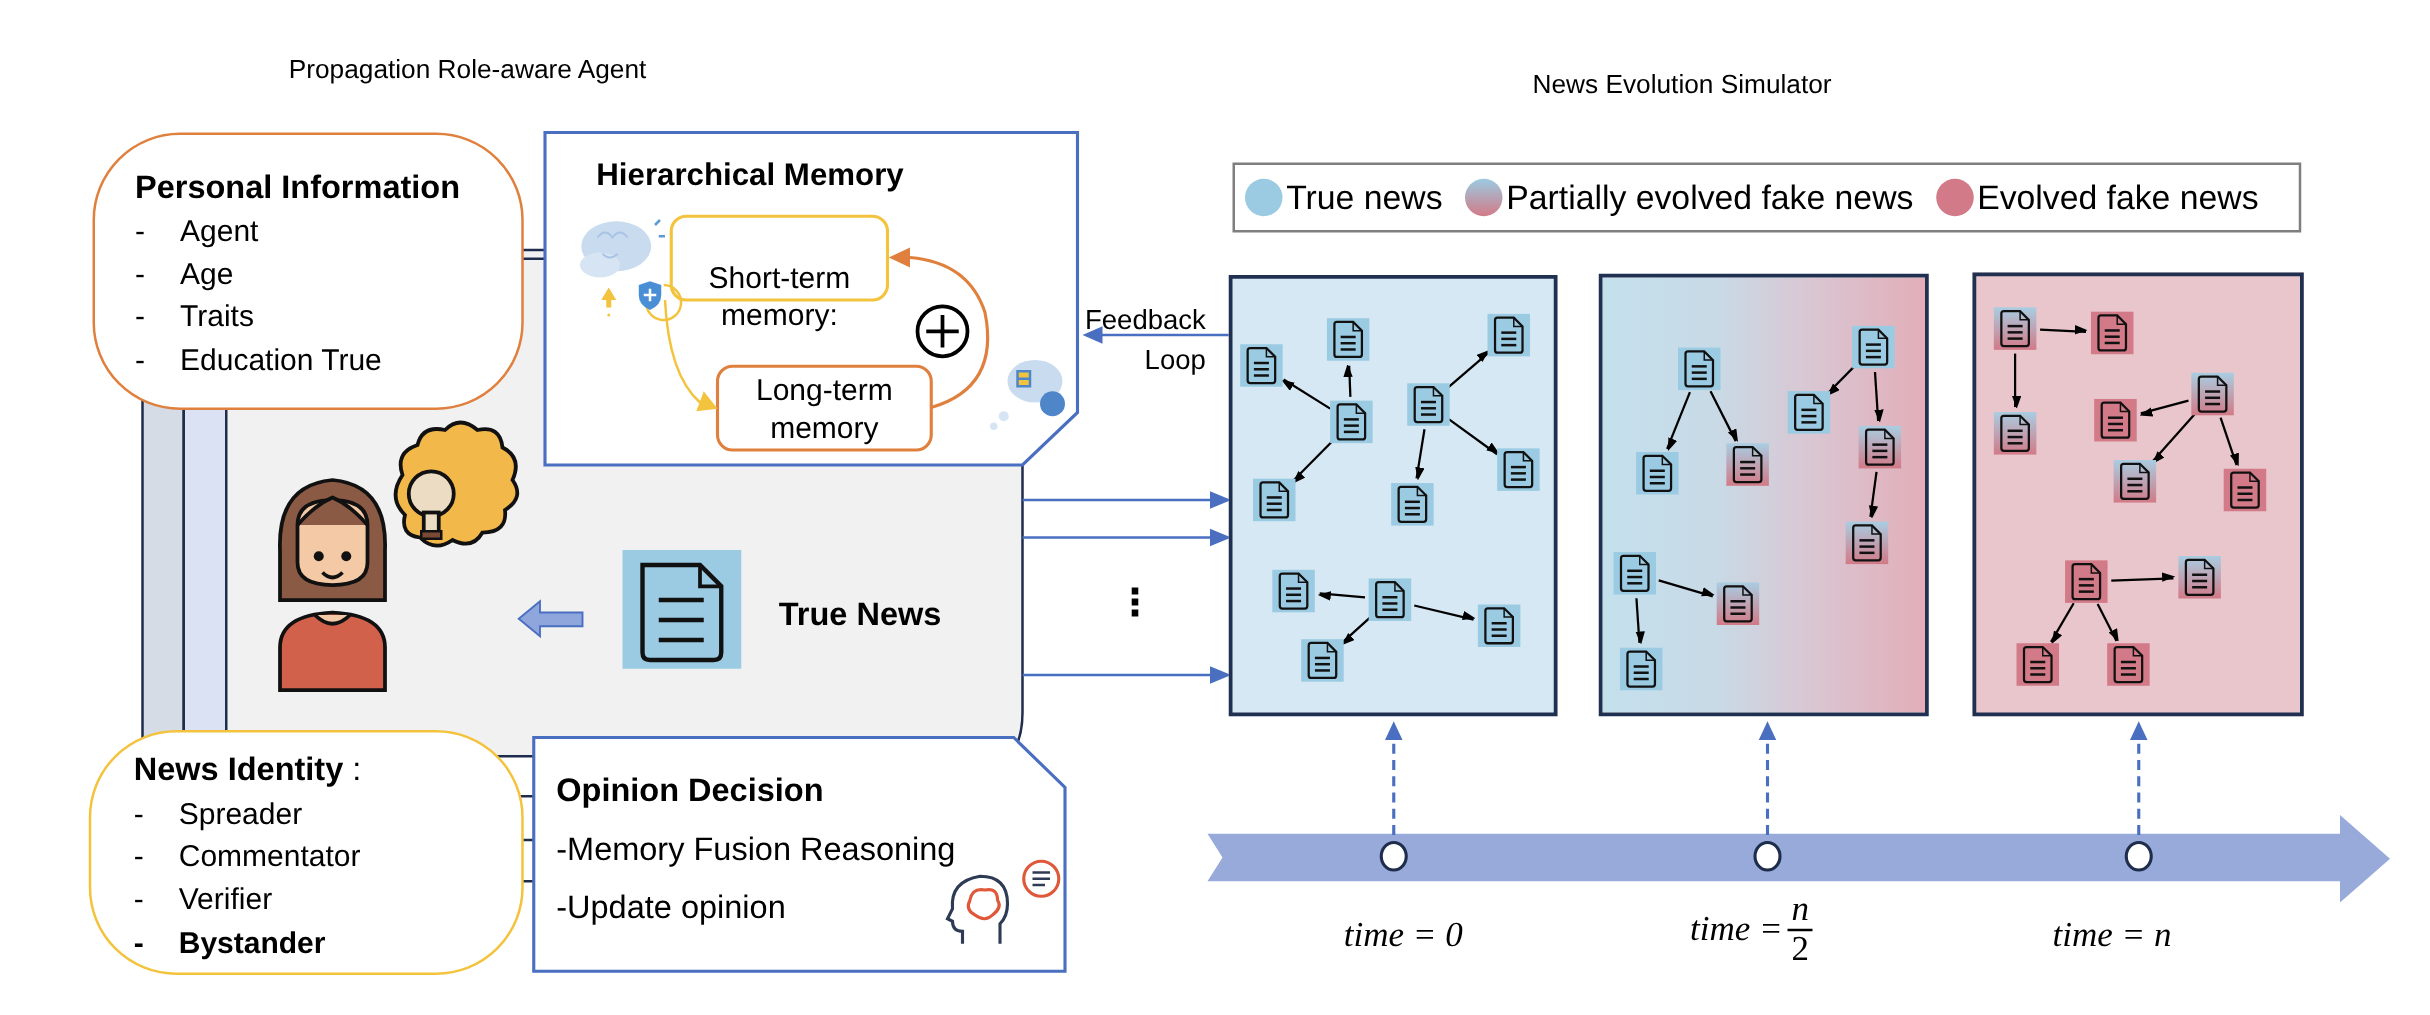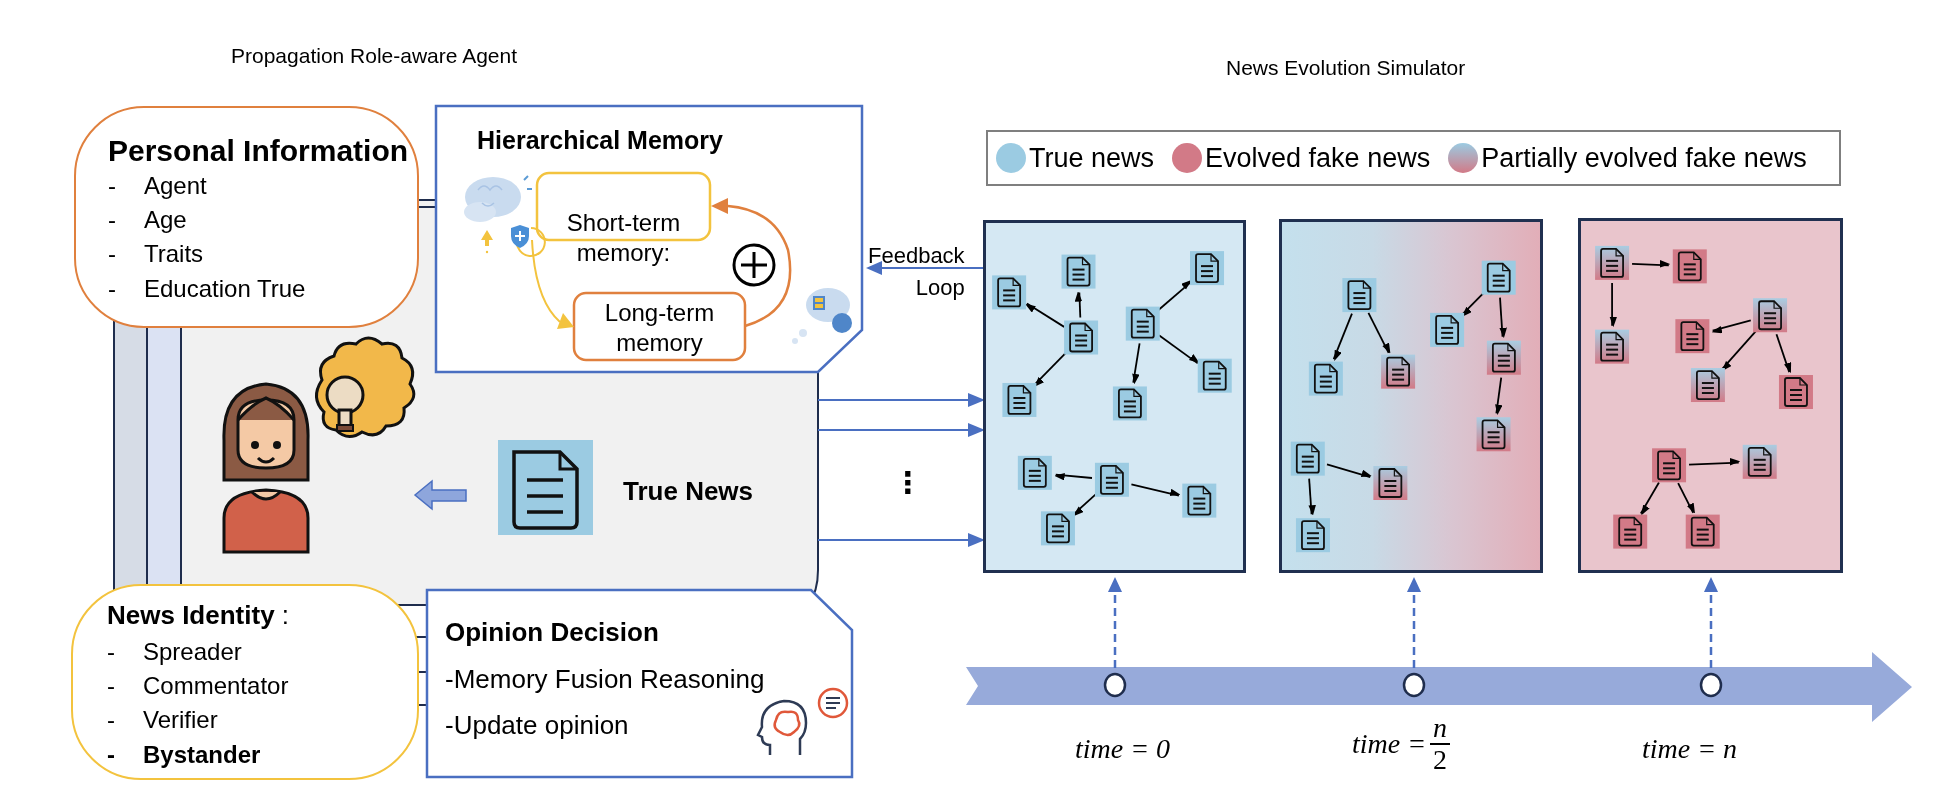--- a/index.html
+++ b/index.html
@@ -126,21 +126,21 @@
     <path d="M770 755 l0 -10 q-8 0 -8 -8 l-4 -2 l4 -8 q-2 -22 22 -26 q22 0 22 22 q0 10 -6 16 l0 16" fill="none" stroke="#2e3b55" stroke-width="2.5"></path>
     <path d="M776 720 q2 -10 12 -8 q10 -2 10 8 q4 6 -4 12 q-6 6 -14 0 q-8 -4 -4 -12 z" fill="none" stroke="#e0583a" stroke-width="2.5"></path>
     <circle cx="833" cy="703" r="14" fill="#fff" stroke="#e0583a" stroke-width="2.5"></circle>
     <line x1="826" y1="698" x2="840" y2="698" stroke="#2e3b55" stroke-width="2"></line>
     <line x1="826" y1="703" x2="840" y2="703" stroke="#2e3b55" stroke-width="2"></line>
     <line x1="826" y1="708" x2="836" y2="708" stroke="#2e3b55" stroke-width="2"></line>
   </g>
 </svg>
 
 <div class="oval" style="left:74px; top:106px; width:345px; height:222px; border:2.5px solid #e0803e;"></div>
-<div class="abs txt bold" style="left:108px; top:136px; font-size:30px;text-align:center;">Personal Information</div>
+<div class="abs txt bold" style="left:108px; top:136px; font-size:26px;text-align:center;">Personal Information</div>
 <div class="li" style="left:108px; top:172px;"><span class="dash">-</span><span>Agent</span></div>
 <div class="li" style="left:108px; top:206px;"><span class="dash">-</span><span>Age</span></div>
 <div class="li" style="left:108px; top:240px;"><span class="dash">-</span><span>Traits</span></div>
 <div class="li" style="left:108px; top:275px;"><span class="dash">-</span><span>Education True</span></div>
 
 <div class="abs txt bold" style="left:452px; top:128px; font-size:25px;margin-left:25px;">Hierarchical Memory</div>
 <div class="abs txt" style="left:537px; top:180px; width:173px; text-align:center; line-height:30px;margin-top:28px;">
   <div>Short-term</div>
   <div>memory:</div>
 </div>
@@ -169,26 +169,26 @@
 <div class="abs txt" style="left:445px; top:712px; font-size:26px;">-Update opinion</div>
 
 <div class="abs title" style="left:1226px; top:56px;">News Evolution Simulator</div>
 
 <div class="legend">
   <div class="legend-item">
       <span class="ldot" style="background:#9bcbe2"></span>
       <span>True news</span>
     </div>
   <div class="legend-item">
+      <span class="ldot" style="background:linear-gradient(#9bcbe2,#d27a87)"></span>
+      <span>Partially evolved fake news</span>
+    </div>
+  <div class="legend-item">
       <span class="ldot" style="background:#d27a87"></span>
       <span>Evolved fake news</span>
-    </div>
-  <div class="legend-item">
-      <span class="ldot" style="background:linear-gradient(#9bcbe2,#d27a87)"></span>
-      <span>Partially evolved fake news</span>
     </div>
 </div>
 
 <div class="panel" style="left:983px; top:220px; width:263px; height:353px; background:#d5e8f3;"></div>
 <div class="panel" style="left:1279px; top:219px; width:264px; height:354px; background:linear-gradient(to right,#c4e0ed 0%,#c8dae6 35%,#d9c6d2 65%,#e2aeb8 100%);"></div>
 <div class="panel" style="left:1578px; top:218px; width:265px; height:355px; background:#e9c5cc;"></div>
 
 <svg id="graph-svg" width="1944" height="812">
   <defs>
     <linearGradient id="partialGrad" x1="0" y1="0" x2="0" y2="1">

